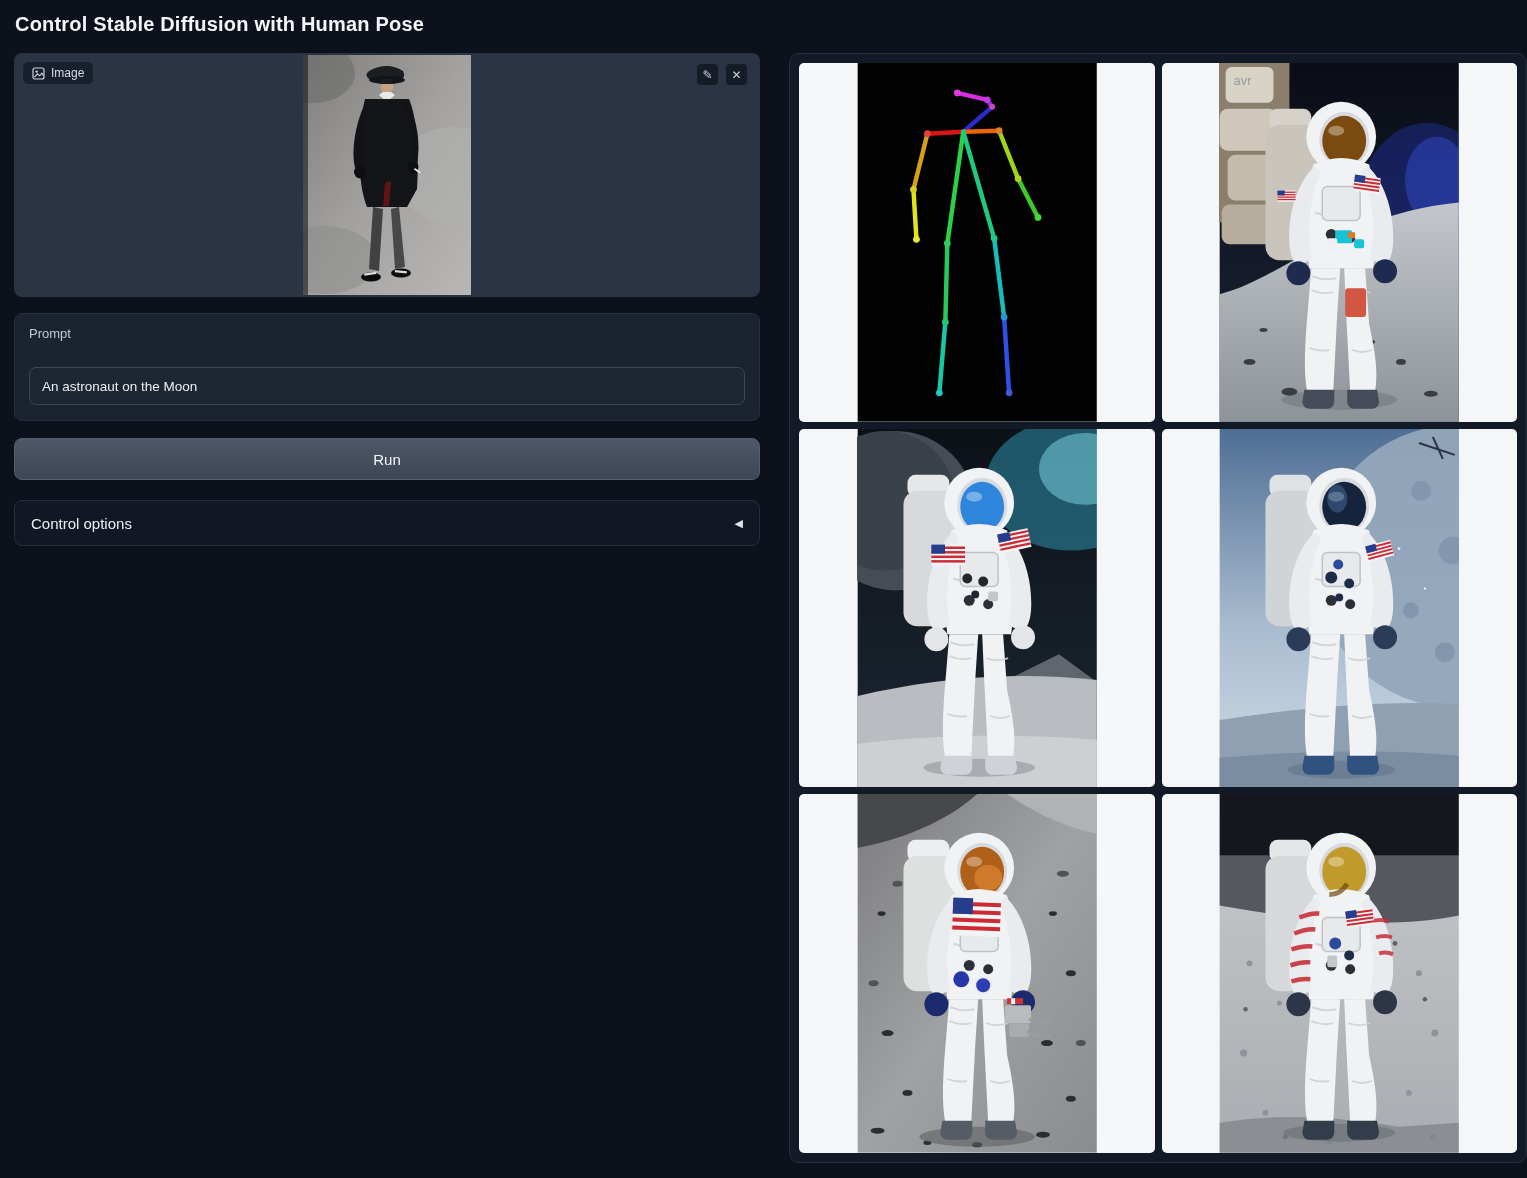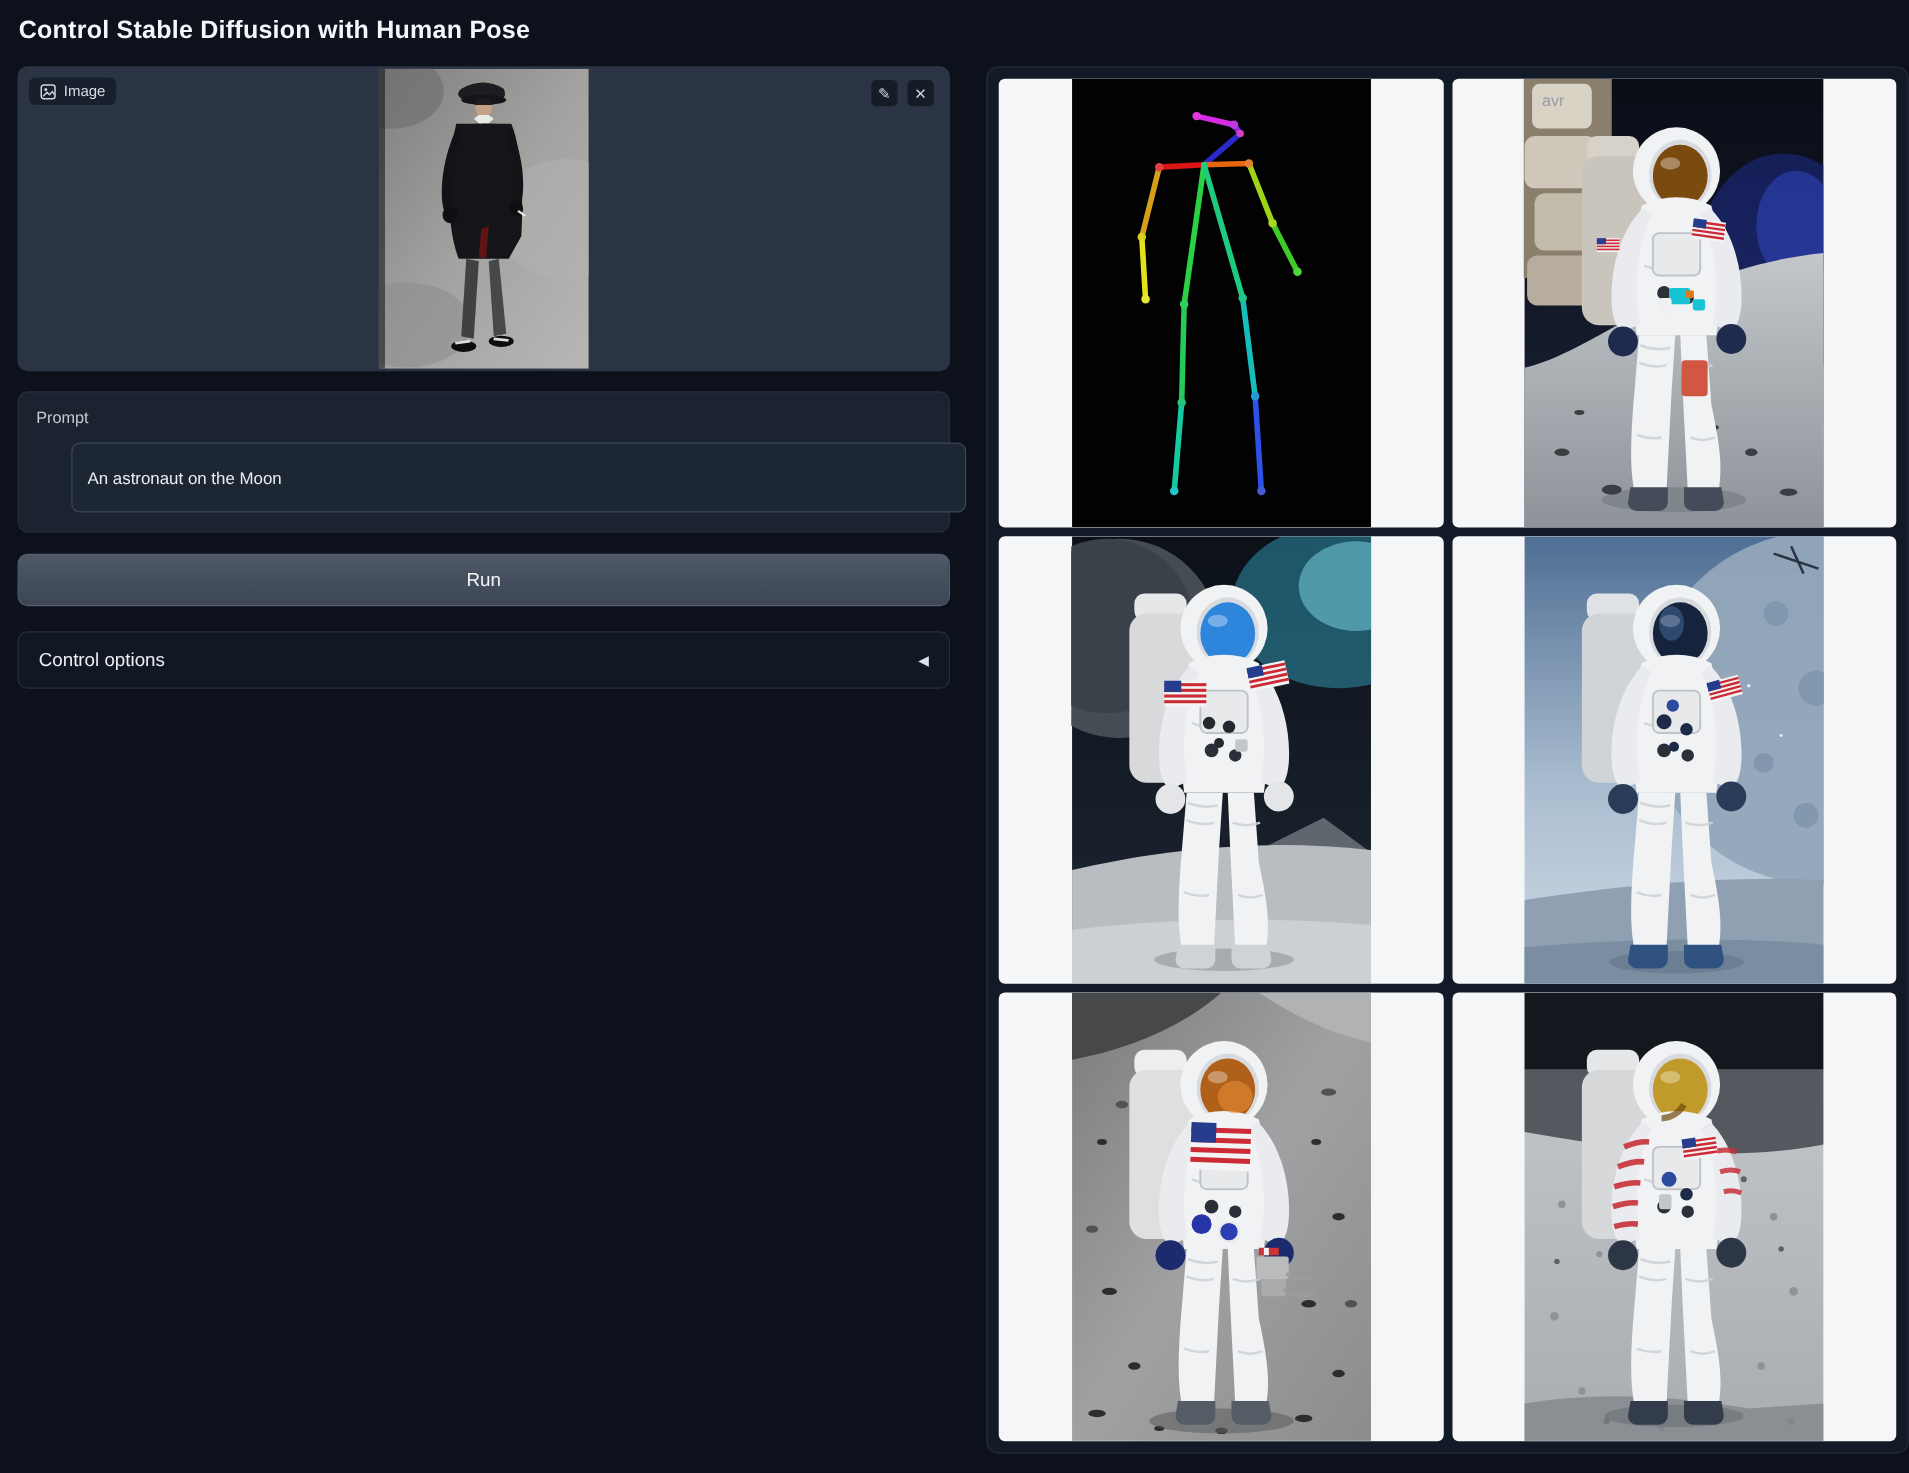--- a/index.html
+++ b/index.html
@@ -24,23 +24,23 @@
     padding:4px 9px; background:var(--badge-bg,#18202d); border:1px solid var(--badge-border,#2e3745);
     border-radius:6px; font-size:12px; color:#d8dce3; }
   .corner-btns { position:absolute; top:10px; right:12px; display:flex; gap:6px; }
   .icon-btn { width:23px; height:23px; display:flex; align-items:center; justify-content:center;
     background:#151b27; border:1px solid #2c3442; border-radius:5px; color:#cdd3db; font-size:12px;
     cursor:pointer; padding:0; line-height:1; font-family:inherit; }
 
   
   .prompt-panel { margin-top:16px; background:var(--soft-panel,#1b2330); border:1px solid var(--block-border,#262e3c);
     border-radius:8px; padding:12px 14px 15px; }
-  .prompt-label { font-size:13px; color:var(--muted,#c3cad4); display:block; margin-bottom:13px; }
-  .prompt-input { width:100%; height:56px; background:var(--field,#1d2633); border:1px solid var(--field-border,#3a4657);
-    border-radius:7px; color:var(--text,#eceef2); font-size:13.5px; padding:0 12px; font-family:inherit; outline:none;margin-left:28px; }
+  .prompt-label { font-size:13px; color:var(--muted,#c3cad4); display:block; margin-bottom:26px; }
+  .prompt-input { width:100%; height:38px; background:var(--field,#1d2633); border:1px solid var(--field-border,#3a4657);
+    border-radius:7px; color:var(--text,#eceef2); font-size:13.5px; padding:0 12px; font-family:inherit; outline:none; }
 
   
   .run-btn { margin-top:17px; width:100%; height:42px; border-radius:8px; border:1px solid #545f6e;
     background:linear-gradient(180deg,var(--btn-top,#4e5866),var(--btn-bottom,#3d4654));
     color:#f3f5f8; font-size:15px; font-weight:400; font-family:inherit; cursor:pointer; }
 
   
   .accordion { margin-top:20px; height:46px; background:var(--accordion-bg,#111824);
     border:1px solid var(--block-border,#262e3c); border-radius:8px; display:flex; align-items:center;
     justify-content:space-between; padding:0 16px; cursor:pointer; }

